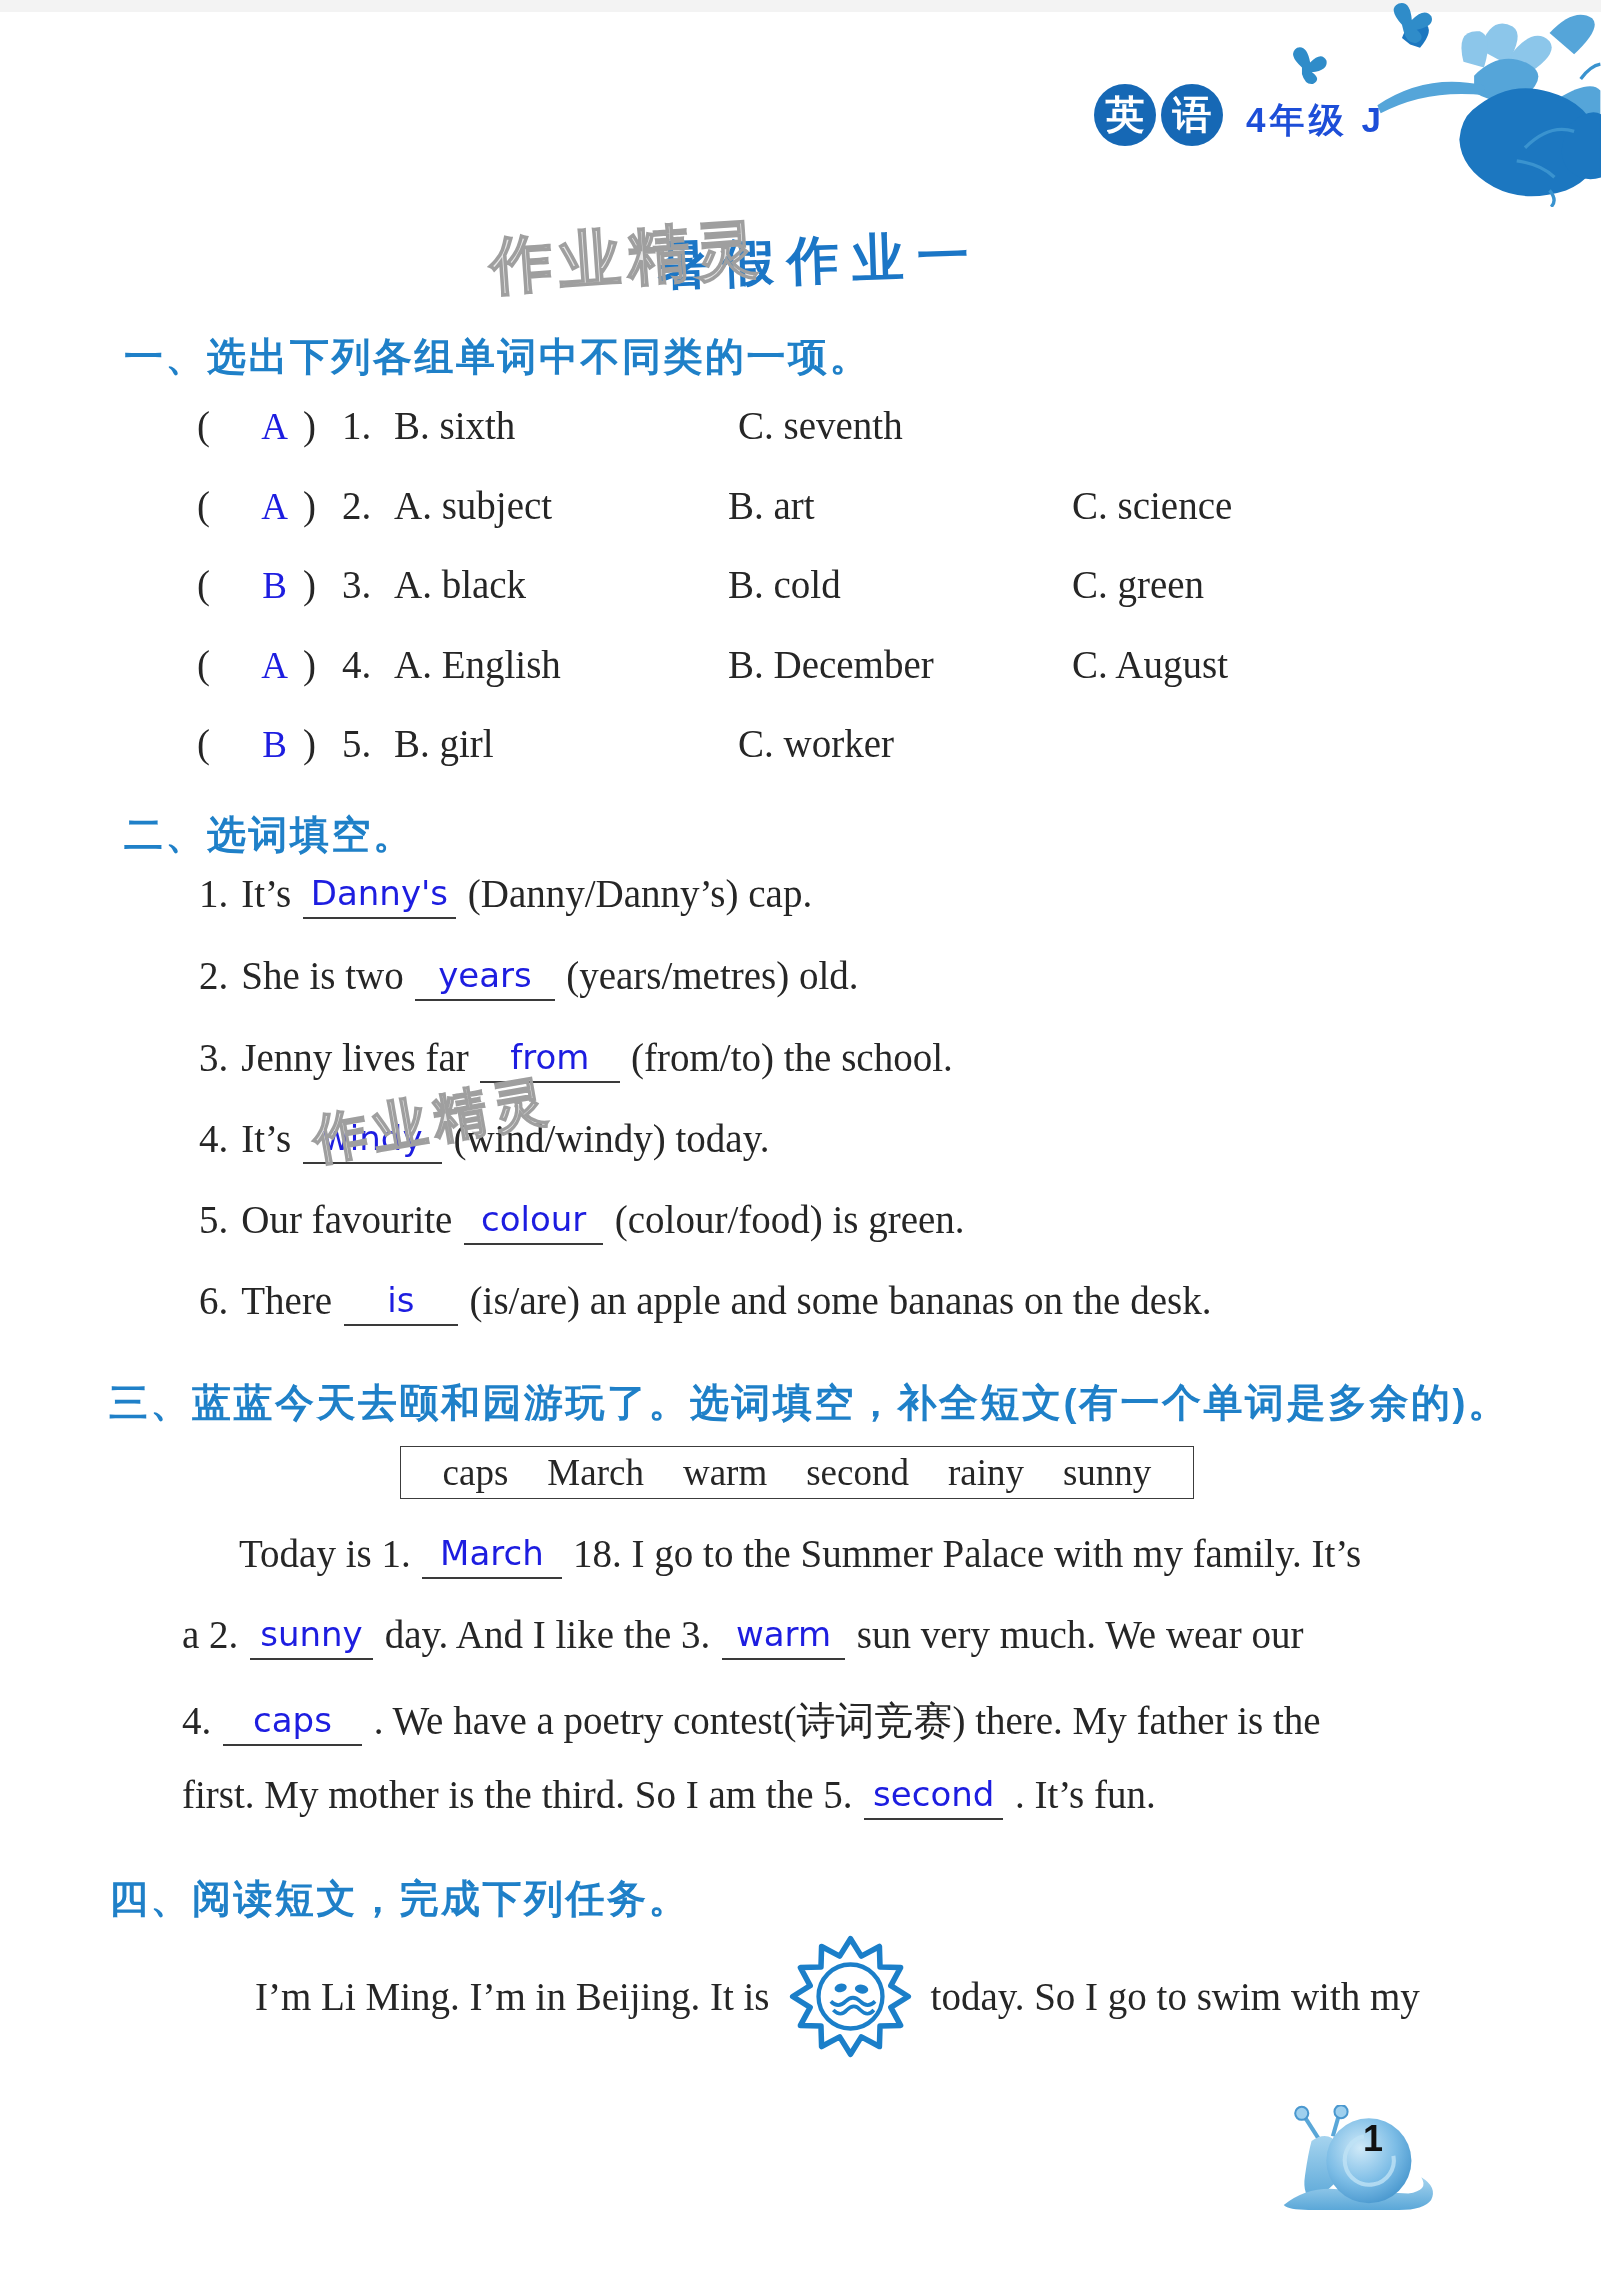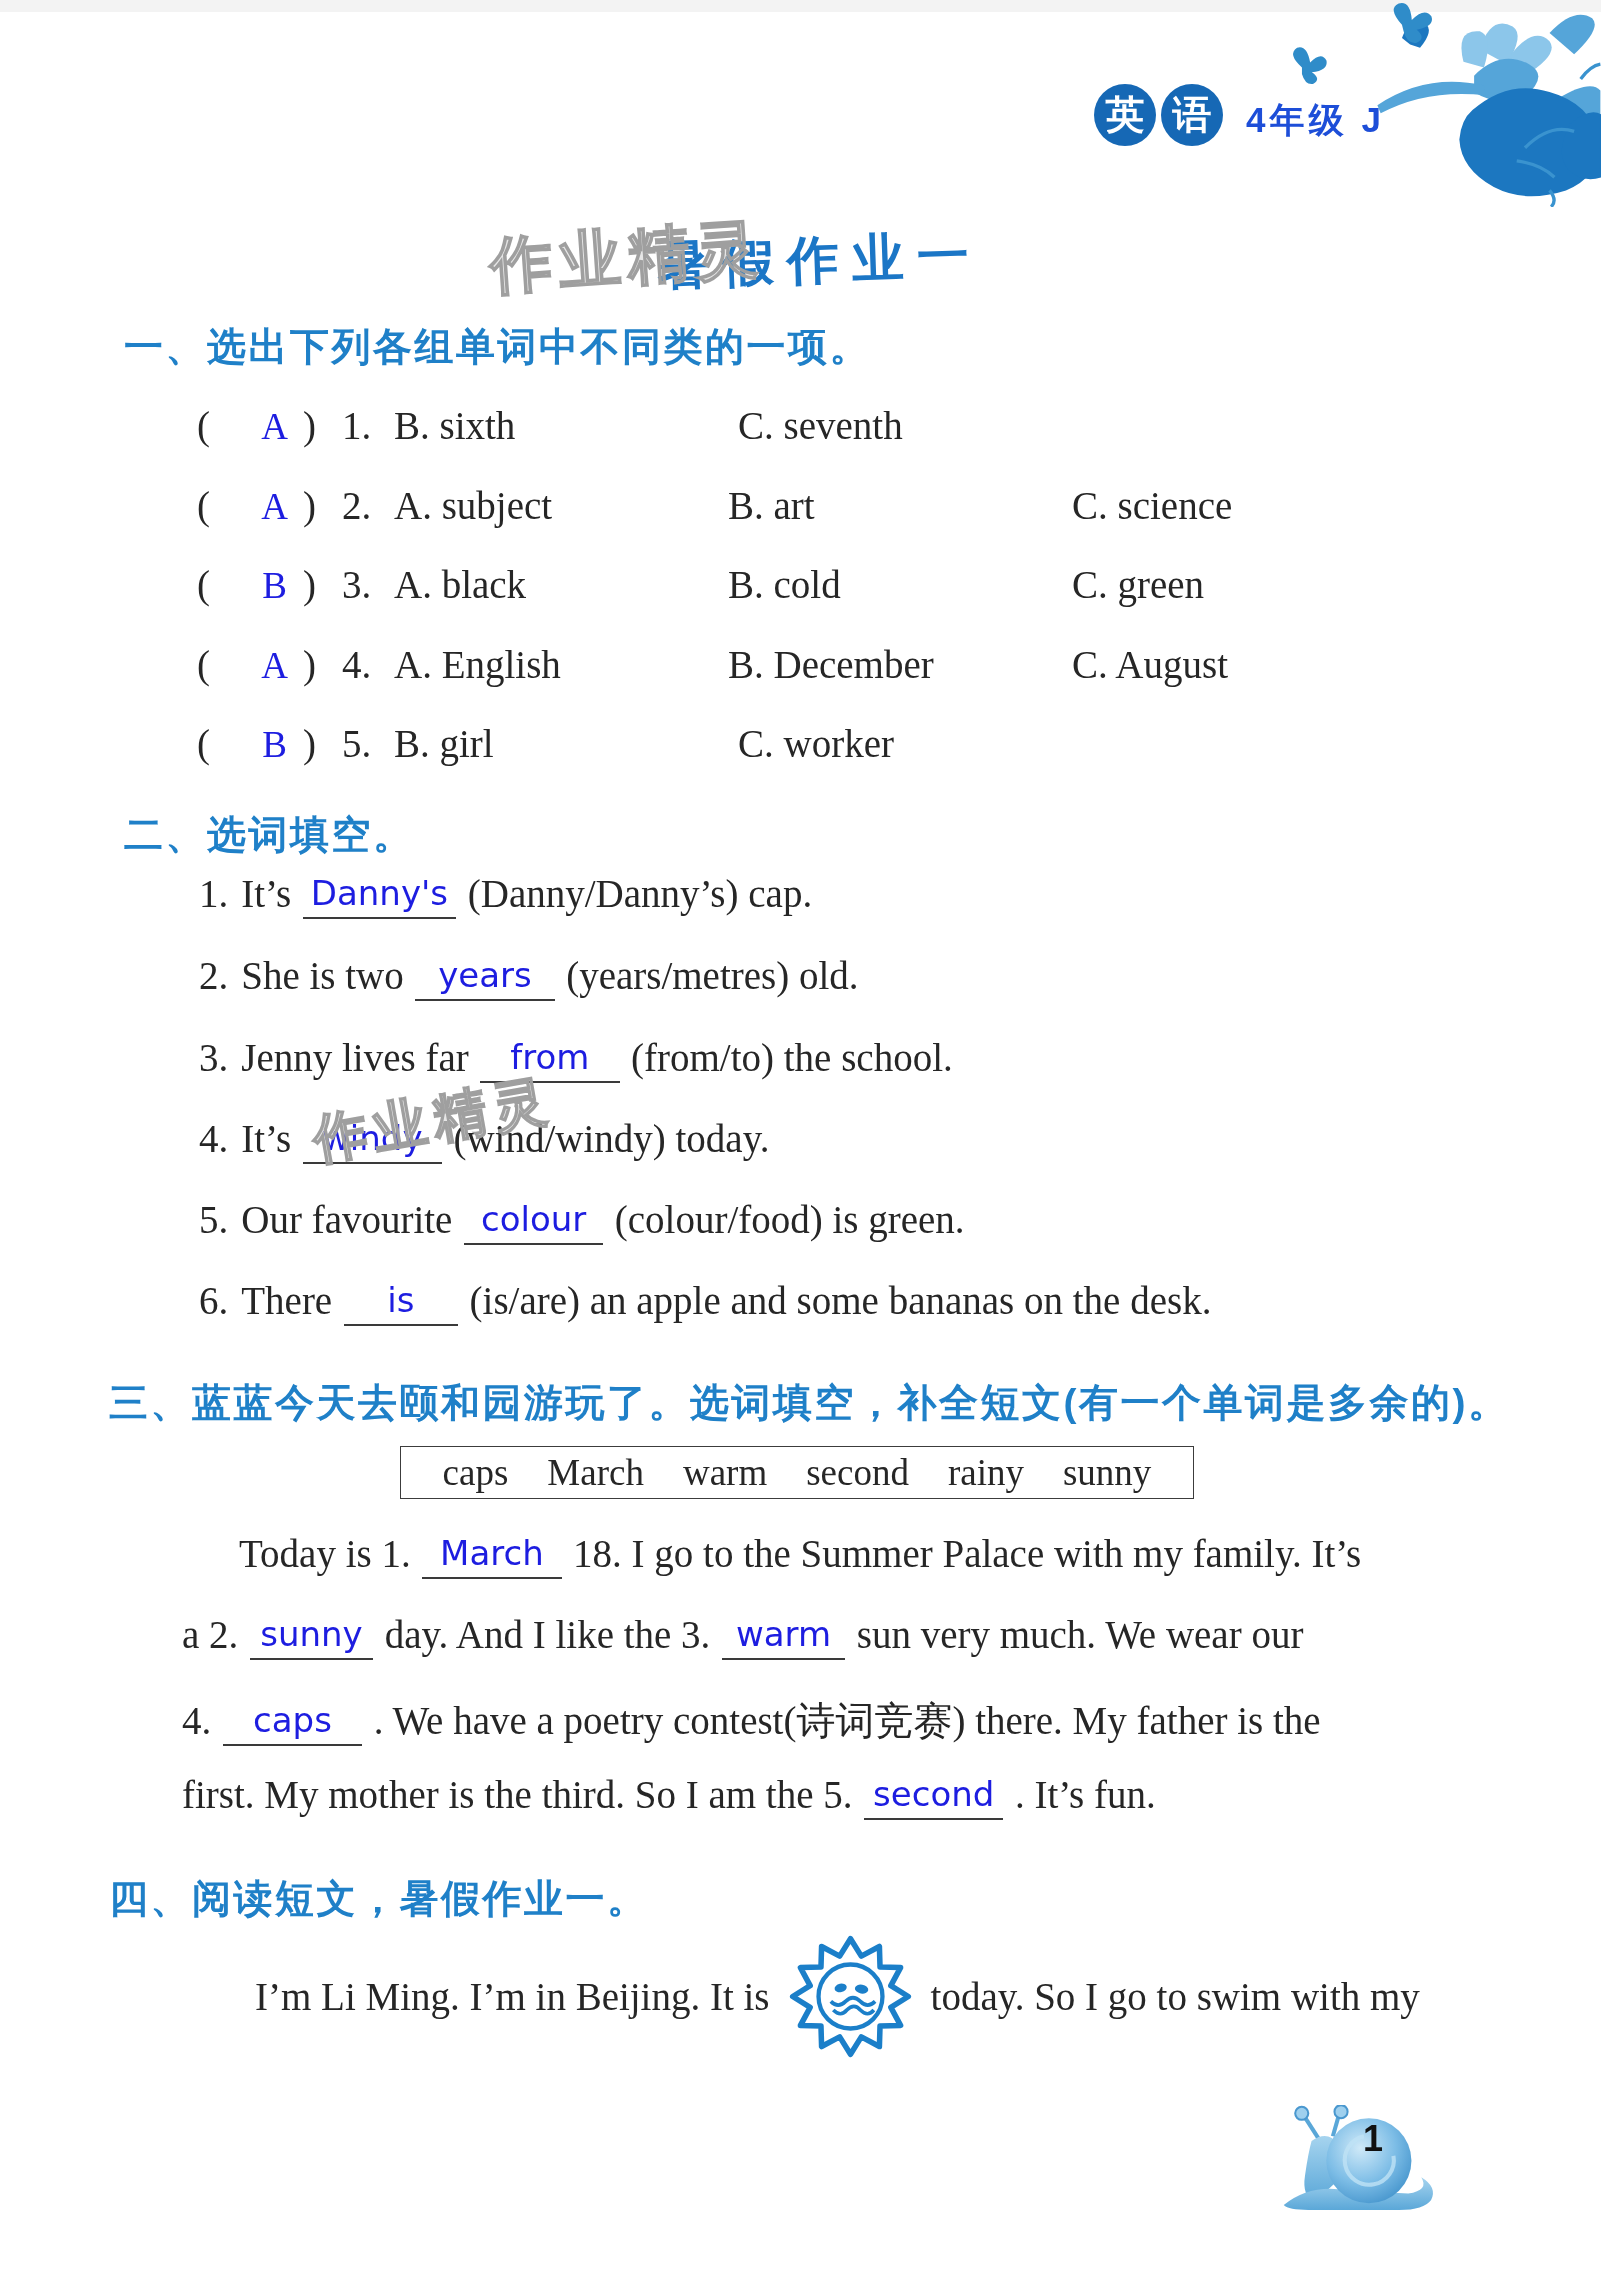--- a/index.html
+++ b/index.html
@@ -119,21 +119,21 @@
   </div>
   <div class="badge-circle" style="left:1161px;top:84px;">
     <span>语</span>
   </div>
   <div class="grade-label">4年级 J</div>
 
   <div class="watermark wm-title">作业精灵</div>
   <div class="main-title">暑假作业一</div>
   <div class="watermark wm-mid">作业精灵</div>
 
-  <div class="sec-heading" style="left:124px;top:320px;">一、选出下列各组单词中不同类的一项。</div>
+  <div class="sec-heading" style="left:124px;top:330px;">一、选出下列各组单词中不同类的一项。</div>
 
   <div class="mc-row" style="top:403px;">
     <span class="p-open">(</span>
     <span class="mc-letter">A</span>
     <span class="p-close">)</span>
     <span class="mc-num">1.</span>
     <span class="mc-b">B. sixth</span>
     <span class="mc-c">C. seventh</span>
   </div>
   <div class="mc-row" style="top:483px;">
@@ -210,21 +210,21 @@
   <div class="serif-line" style="left:182px;top:1612px;">
     <span>a 2.</span><span class="blank" style="min-width:107px;"><span class="ans-blue">sunny</span></span><span>day. And I like the 3.</span><span class="blank" style="min-width:107px;"><span class="ans-blue">warm</span></span><span>sun very much. We wear our</span>
   </div>
   <div class="serif-line" style="left:182px;top:1694px;">
     <span>4.</span><span class="blank"><span class="ans-blue">caps</span></span><span>. We have a poetry contest(诗词竞赛) there. My father is the</span>
   </div>
   <div class="serif-line" style="left:182px;top:1772px;">
     <span>first. My mother is the third. So I am the 5.</span><span class="blank"><span class="ans-blue">second</span></span><span>. It’s fun.</span>
   </div>
 
-  <div class="sec-heading" style="left:109px;top:1872px;">四、阅读短文，暑假作业一。</div>
+  <div class="sec-heading" style="left:109px;top:1872px;">四、阅读短文，完成下列任务。</div>
 
   <div class="sun-line">
     <span>I’m Li Ming. I’m in Beijing. It is</span>
     <svg width="123" height="123" viewBox="0 0 100 100">
       <path d="M97,50 L82.8,58.8 L90.7,73.5 L74,74 L73.5,90.7 L58.8,82.8 L50,97 L41.2,82.8 L26.5,90.7 L26,74 L9.3,73.5 L17.2,58.8 L3,50 L17.2,41.2 L9.3,26.5 L26,26 L26.5,9.3 L41.2,17.2 L50,3 L58.8,17.2 L73.5,9.3 L74,26 L90.7,26.5 L82.8,41.2 Z" fill="none" stroke="#1b7fc9" stroke-width="4.5" stroke-linejoin="round"></path>
       <circle cx="50" cy="50" r="26" fill="none" stroke="#1b7fc9" stroke-width="3.5"></circle>
       <ellipse cx="42" cy="43" rx="5" ry="3.4" fill="#1b7fc9" transform="rotate(-12 42 43)"></ellipse>
       <ellipse cx="59" cy="44" rx="5.5" ry="3.6" fill="#1b7fc9" transform="rotate(10 59 44)"></ellipse>
       <path d="M34,54 q6,6 12,0 q6,-6 12,0 q6,6 12,0" fill="none" stroke="#1b7fc9" stroke-width="3"></path>
       <path d="M36,61 q6,6 11,0 q6,-6 11,0 q6,6 11,0" fill="none" stroke="#1b7fc9" stroke-width="3"></path>

